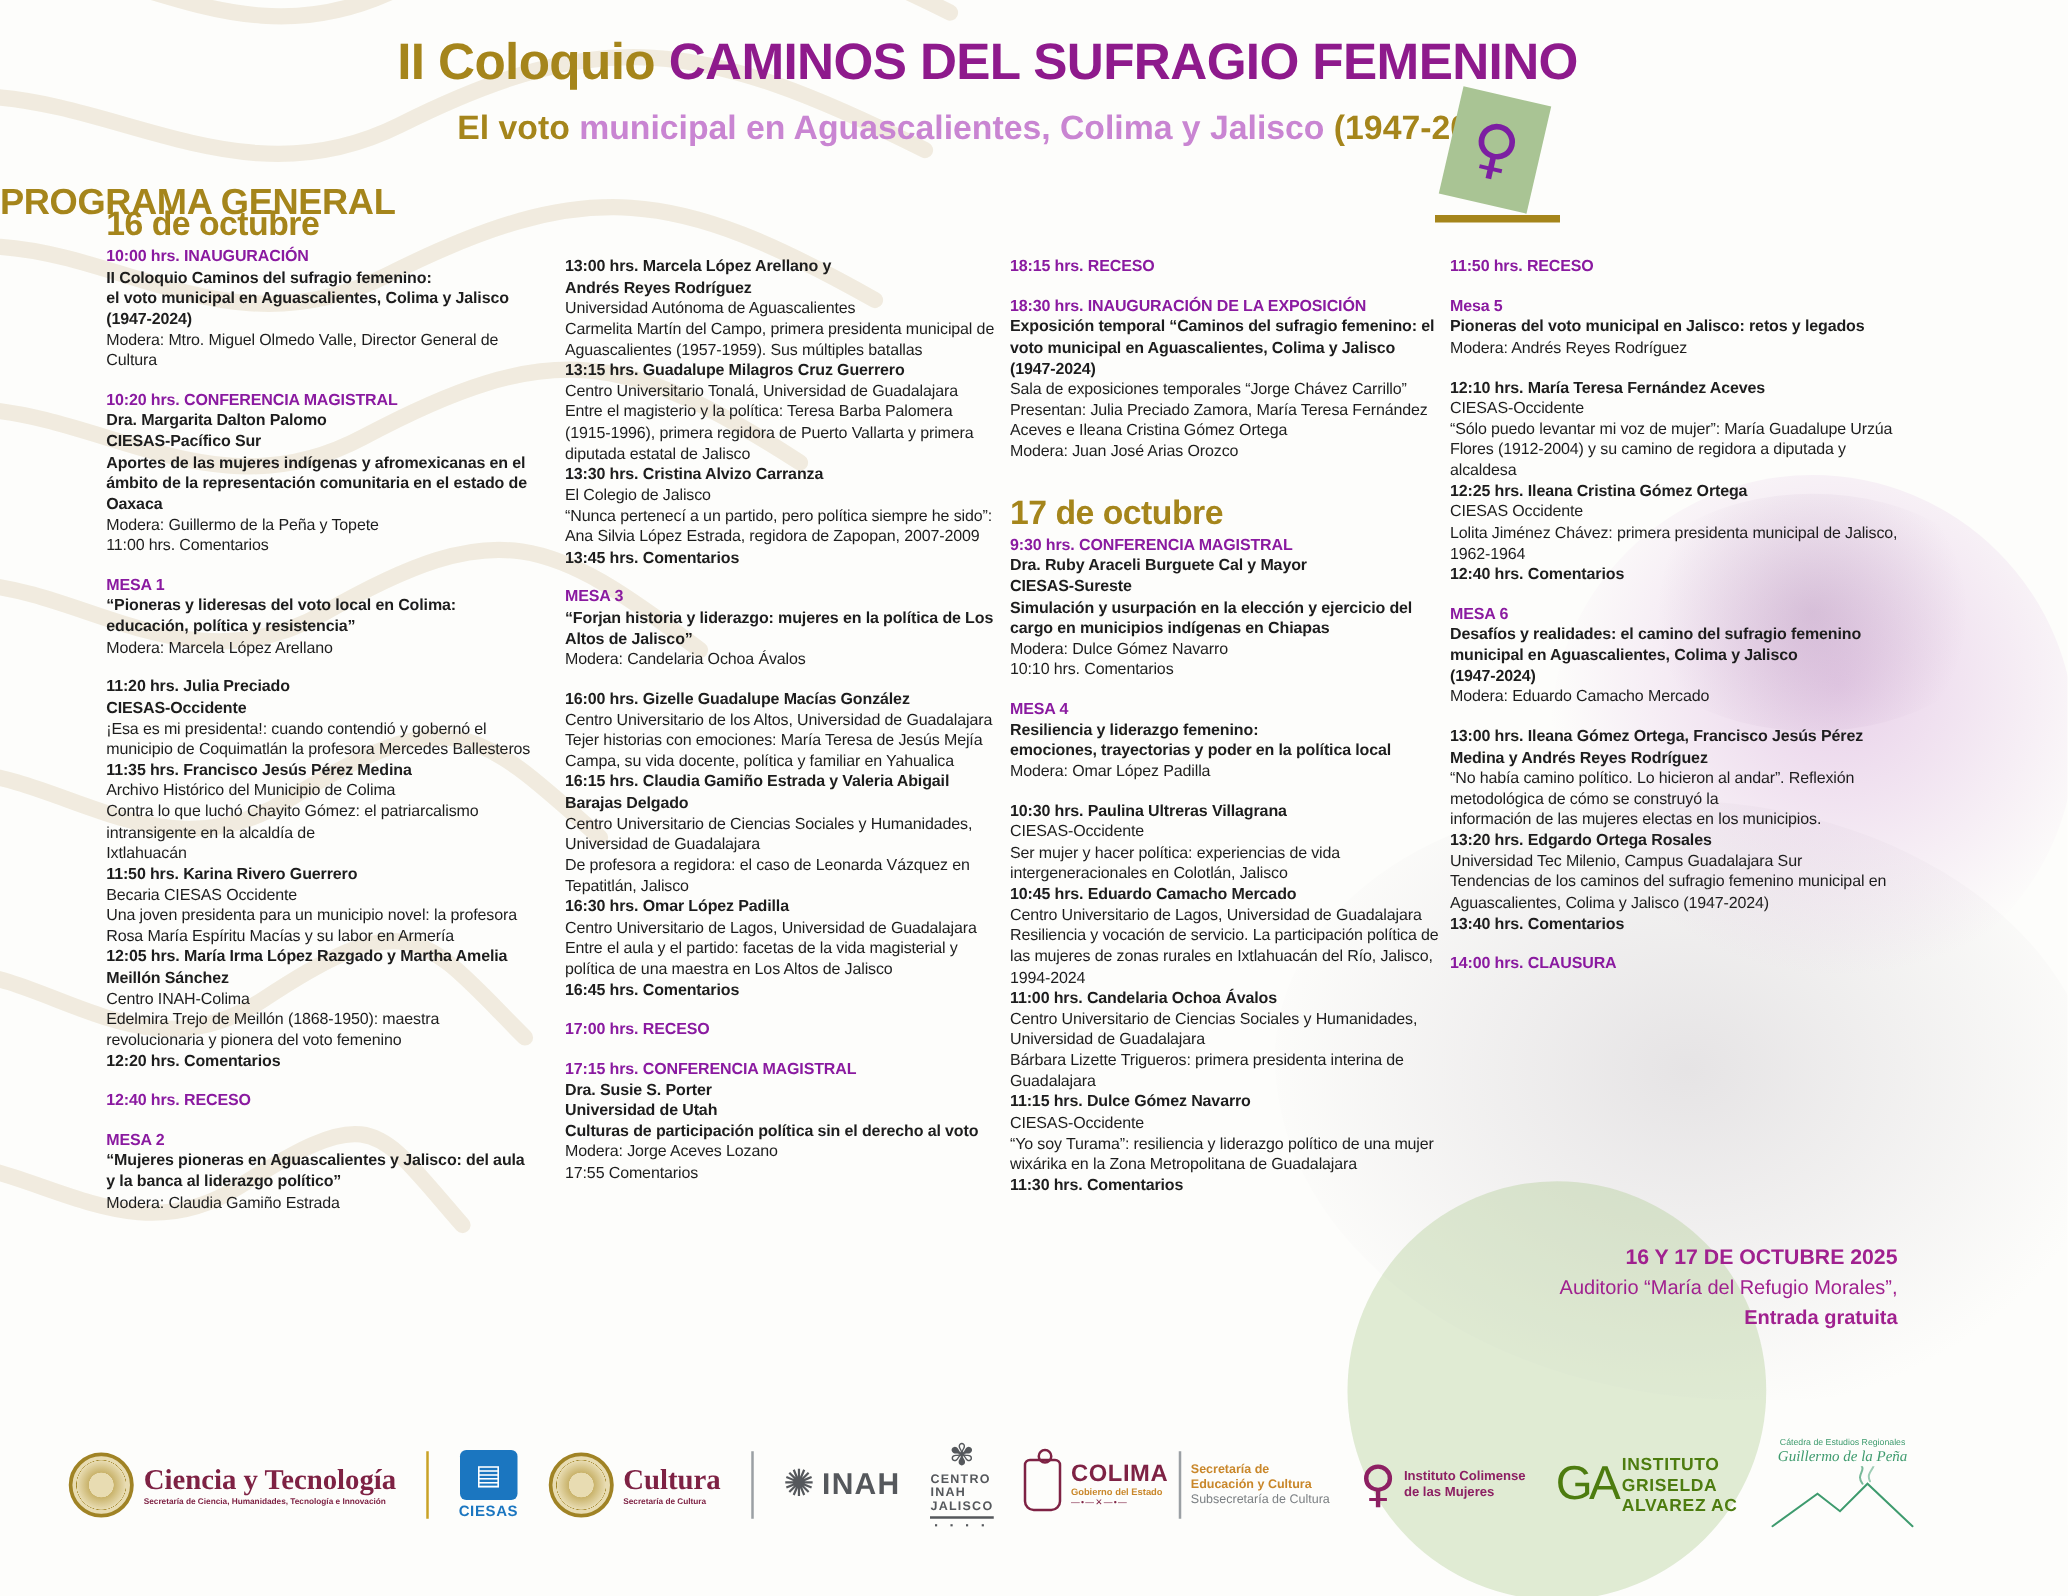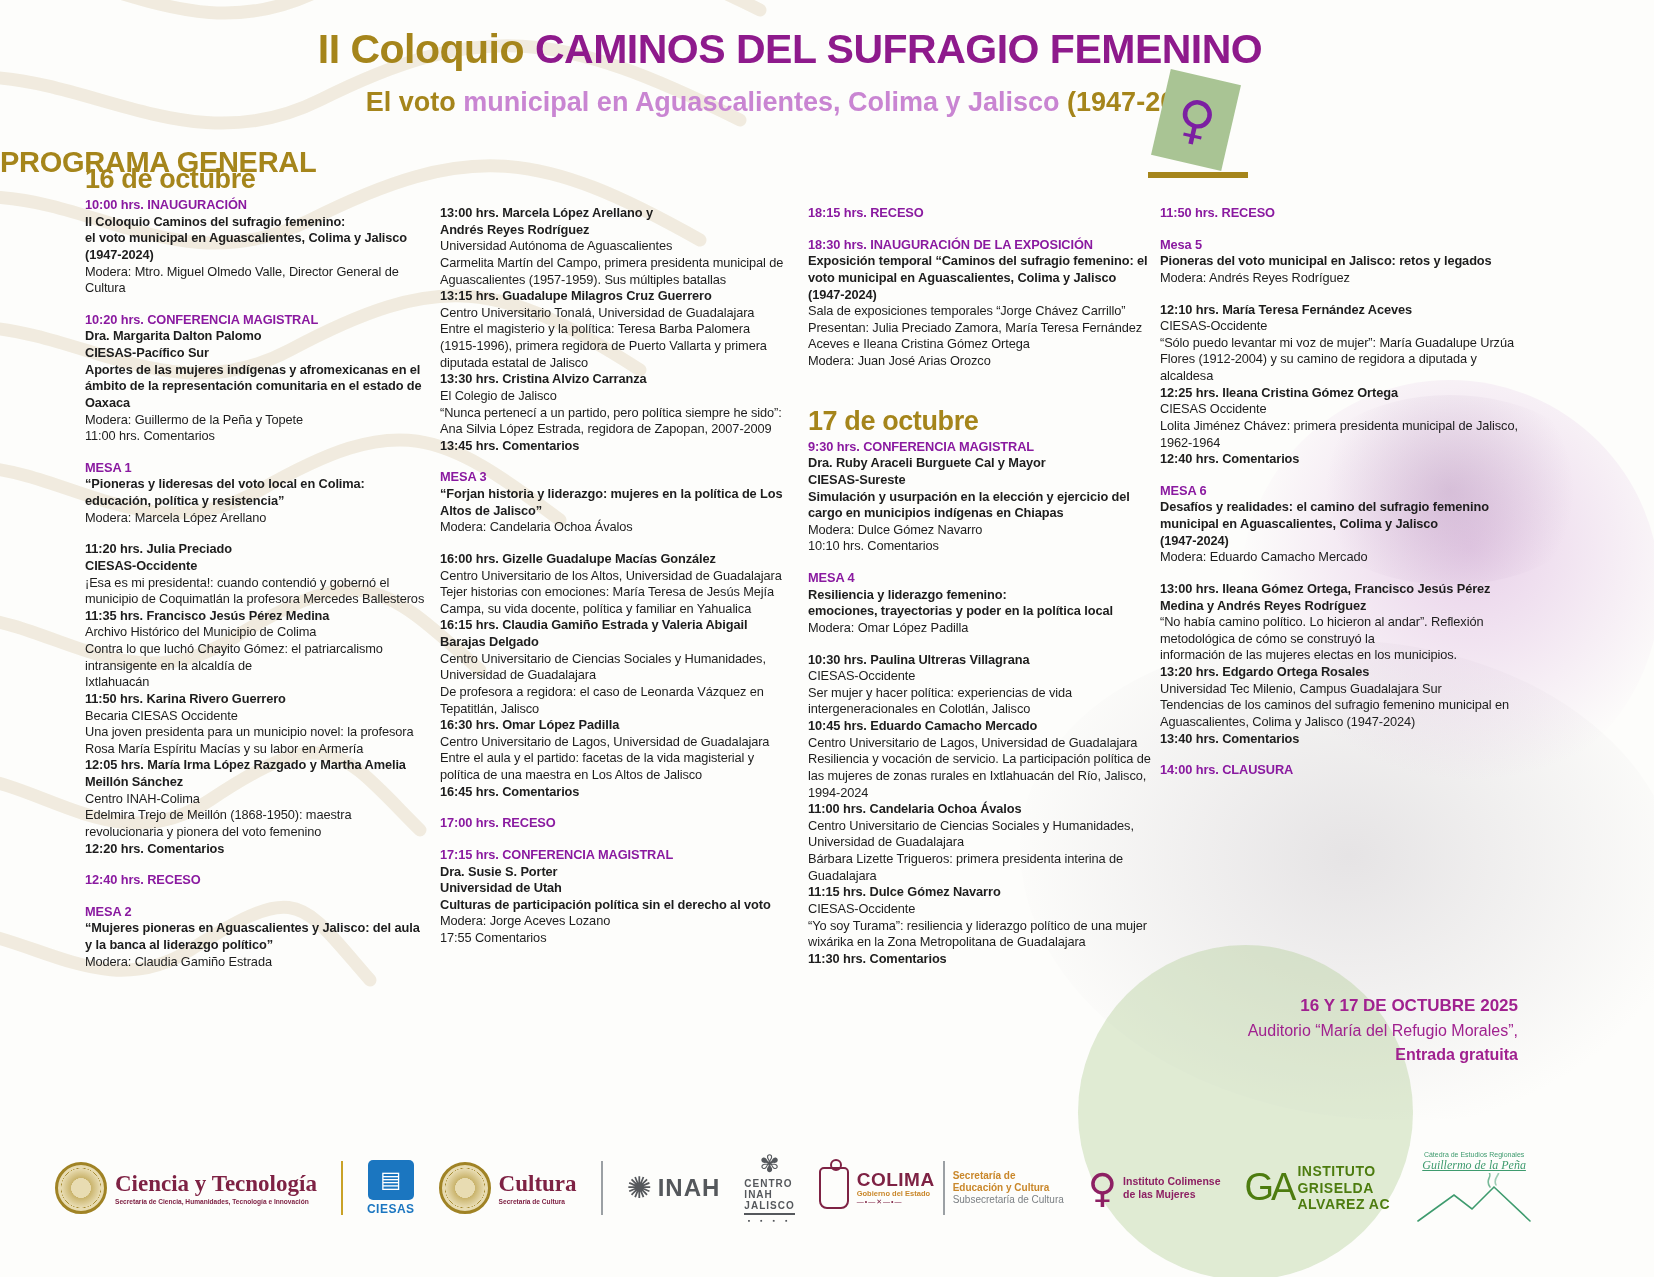--- a/index.html
+++ b/index.html
@@ -44,26 +44,26 @@
     font-size:29px;font-weight:700;color:var(--gold);letter-spacing:-.3px;}
   
   .ballot{position:absolute;left:1142px;top:74px;width:110px;height:120px;}
   .ballot .paper{position:absolute;left:18px;top:2px;width:72px;height:88px;background:#A9C494;
     transform:rotate(13deg);display:flex;align-items:center;justify-content:center;}
   .ballot .venus{font-family:"DejaVu Sans",sans-serif;font-size:52px;font-weight:700;color:#7C1FA2;line-height:1;}
   .ballot .slot{position:absolute;left:6px;top:98px;width:100px;height:6px;background:var(--gold);}
   
   .col{position:absolute;font-size:12.8px;line-height:1.3;letter-spacing:-0.1px;}
   .col-1{left:85px;top:162px;width:344px;}
-  .col-2{left:440px;top:205px;width:348px;}
+  .col-2{left:452px;top:205px;width:348px;}
   .col-3{left:808px;top:205px;width:354px;}
   .col-4{left:1160px;top:205px;width:368px;}
   .col p{white-space:pre-line;margin:0;}
   .b-day{color:var(--gold);font-weight:700;font-size:27px;letter-spacing:-.4px;margin:0 0 14px;}
-  .col-3 .b-day{margin-top:19px;}
+  .col-3 .b-day{margin-top:8px;}
   .b-purple{color:var(--purple2);font-weight:700;}
   .b-bold{font-weight:700;}
   .b-gap{height:15px;}
   span.b-purple,span.b-bold{white-space:pre-line;}
   
   .venue{position:absolute;left:1000px;top:993px;width:518px;text-align:right;
     color:#A0218F;font-size:16px;line-height:1.5;}
   .venue .v1{font-weight:700;font-size:17px;text-align:right;}
   .venue .v4{font-weight:700;}
   
@@ -101,21 +101,21 @@
   .colima .sec .s1{color:#C9872A;font-weight:700;white-space:pre-line;}
   .colima .sec .s2{color:#7c8084;}
   .icm{display:flex;align-items:center;gap:6px;color:#8D2063;}
   .icm .venus{font-family:"DejaVu Sans",sans-serif;font-size:40px;line-height:1;}
   .icm .lbl{font-size:10.5px;font-weight:700;white-space:pre-line;line-height:1.25;}
   .ga{display:flex;align-items:center;gap:4px;color:#4d7c0f;}
   .ga .mark{font-size:38px;letter-spacing:-3px;font-weight:400;}
   .ga .lbl{font-size:14px;font-weight:700;letter-spacing:.5px;white-space:pre-line;line-height:1.2;}
   .catedra{display:flex;flex-direction:column;align-items:center;color:#3E9B6E;}
   .catedra .top{font-size:7px;}
-  .catedra .script{font-family:"Liberation Serif","DejaVu Serif",serif;font-style:italic;font-size:12px;text-decoration:underline;}
+  .catedra .script{font-family:"Liberation Serif","DejaVu Serif",serif;font-style:italic;font-size:12px;}
 </style>
 </head>
 <body>
 
 <svg class="waves" viewBox="0 0 900 1150">
   <g fill="none" stroke="#EFE9DB" stroke-width="13" stroke-linecap="round">
     <path d="M-40 60 C 120 -20, 220 140, 380 60 S 640 -10, 820 80"></path>
     <path d="M-60 170 C 100 90, 220 250, 380 170 S 620 100, 800 190"></path>
     <path d="M-50 290 C 110 210, 210 370, 370 290 S 600 220, 760 310"></path>
     <path d="M-60 420 C 90 340, 200 500, 350 420 S 560 350, 700 440"></path>

